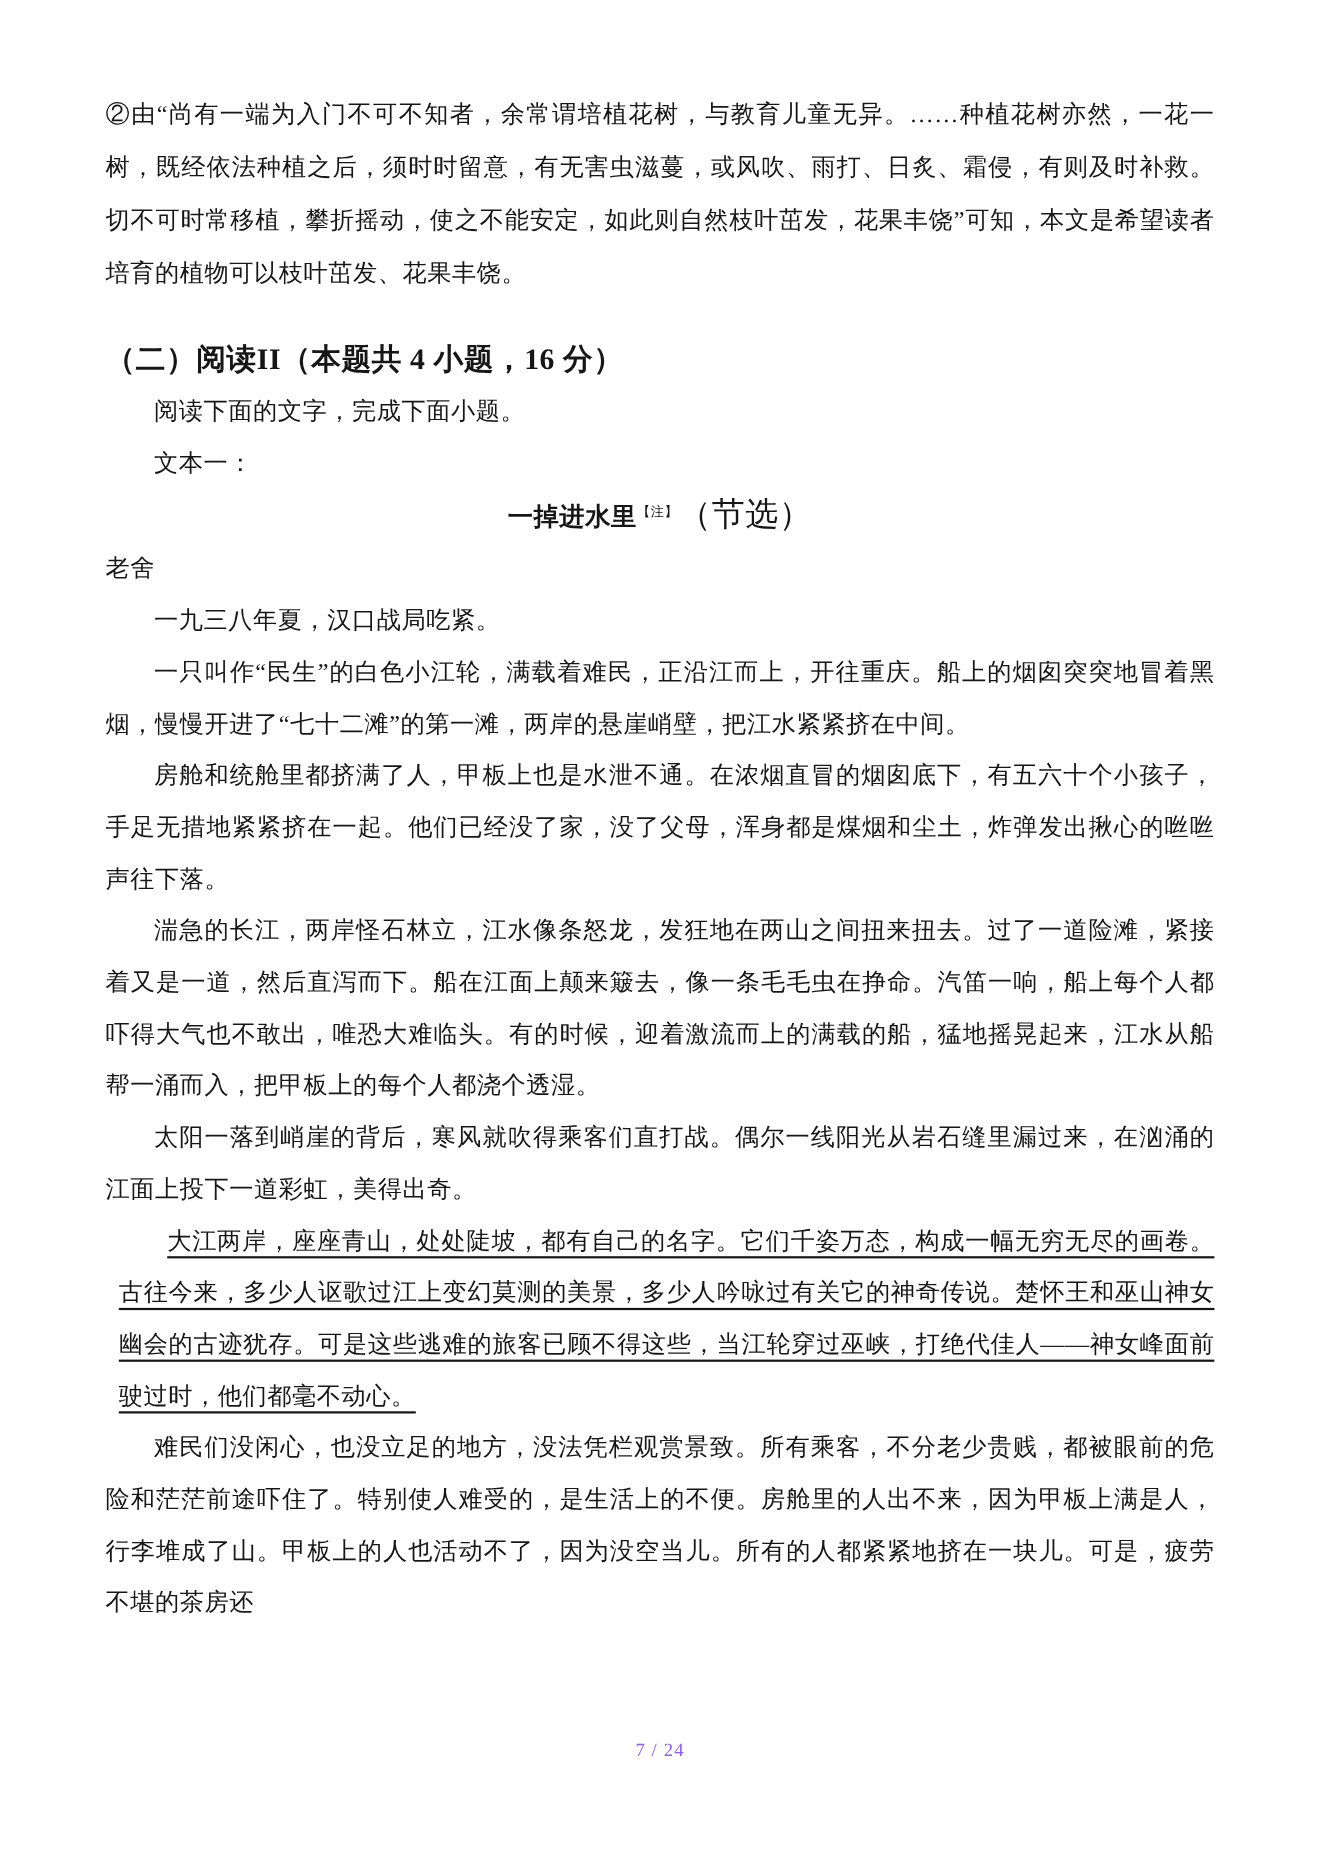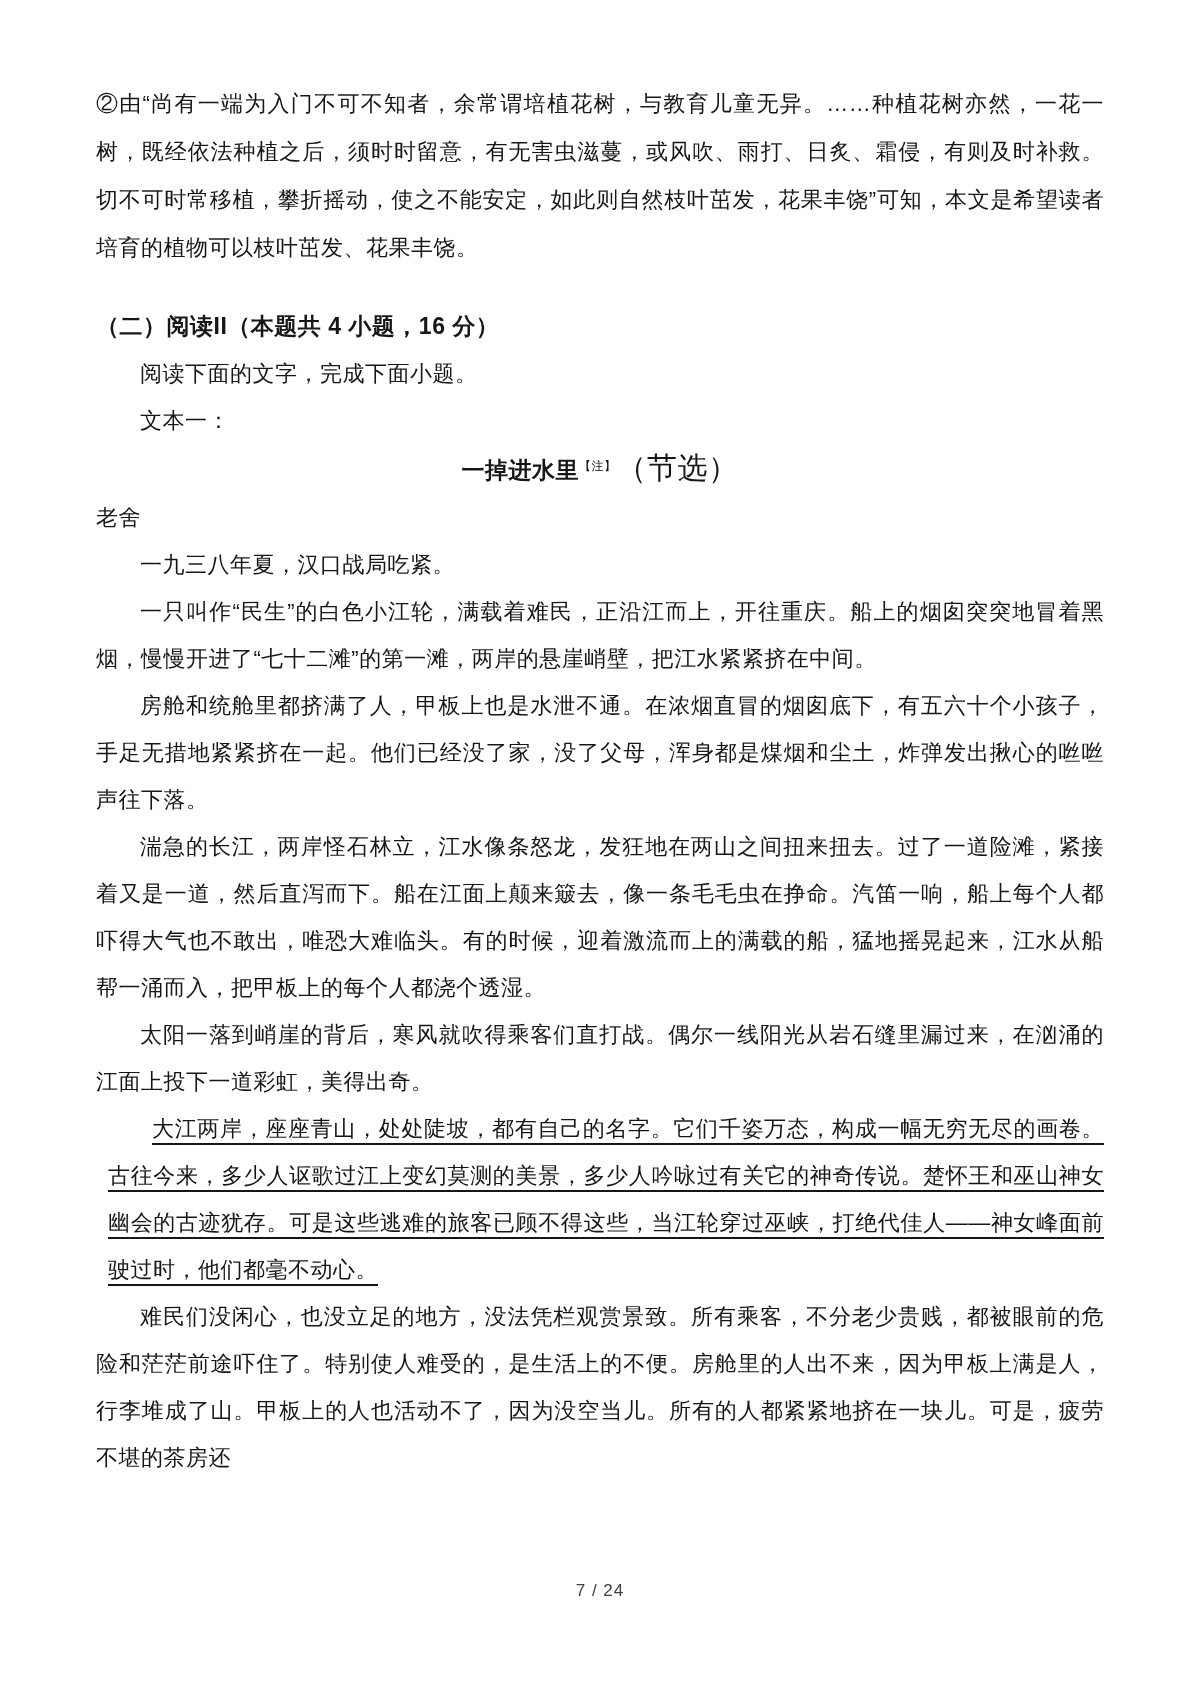--- a/index.html
+++ b/index.html
@@ -8,37 +8,37 @@
     background: #ffffff;
   }
   .page {
     position: relative;
     width: 1200px;
     height: 1697px;
     margin: 0 auto;
     background: #ffffff;
     box-sizing: border-box;
     padding: 80px 96px 0 96px;
-    font-family: Liberation Sans, sans-serif;
+    font-family: Liberation Serif, serif;
     color: #161616;
     overflow: hidden;
   }
   p {
     margin: 0;
     font-size: 22px;
     line-height: 47px;
     text-align: justify;
     letter-spacing: 0.5px;
   }
   .answer-para {
     line-height: 48px;
   }
   .section-heading {
     margin: 30px 0 0 0;
-    font-size: 23px;
+    font-size: 27px;
     font-weight: bold;
     line-height: 48px;
     text-align: left;
     letter-spacing: 0.5px;
   }
   .indent2 {
     text-indent: 2em;
   }
   .doc-title-line {
     text-align: center;
@@ -70,21 +70,21 @@
     margin-left: 12px;
   }
   .page-footer {
     position: absolute;
     left: 0;
     bottom: 95px;
     width: 100%;
     text-align: center;
     font-size: 17px;
     line-height: 22px;
-    color: #404040;
+    color: #8b5cf6;
     letter-spacing: 1px;
   }
 </style>
 </head>
 <body>
 
 <div class="page">
 
   <p class="answer-para">②由“尚有一端为入门不可不知者，余常谓培植花树，与教育儿童无异。……种植花树亦然，一花一树，既经依法种植之后，须时时留意，有无害虫滋蔓，或风吹、雨打、日炙、霜侵，有则及时补救。切不可时常移植，攀折摇动，使之不能安定，如此则自然枝叶茁发，花果丰饶”可知，本文是希望读者培育的植物可以枝叶茁发、花果丰饶。</p>
 

